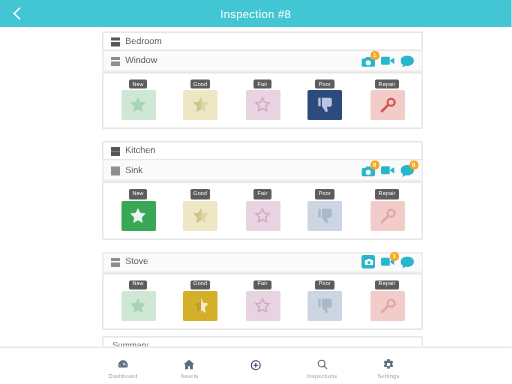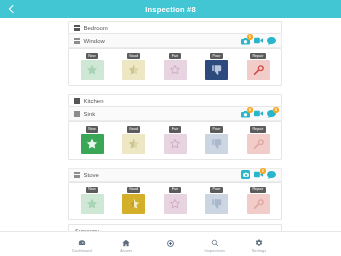--- a/index.html
+++ b/index.html
@@ -15,21 +15,20 @@
     position: relative;
   }
 
   
   .appbar {
     height: 18px;
     background: #43c6d4;
     display: flex;
     align-items: center;
     position: relative;
-    font-weight: bold;
   }
   .back-btn {
     width: 18px;
     height: 18px;
     display: flex;
     align-items: center;
     justify-content: center;
     margin-left: 3px;
   }
   .chev {

